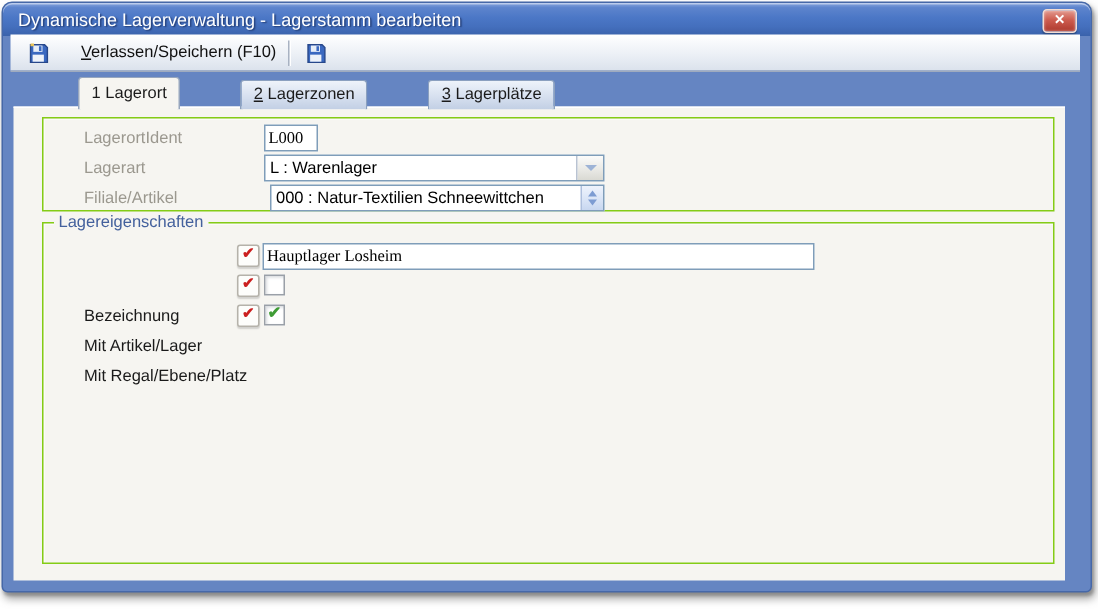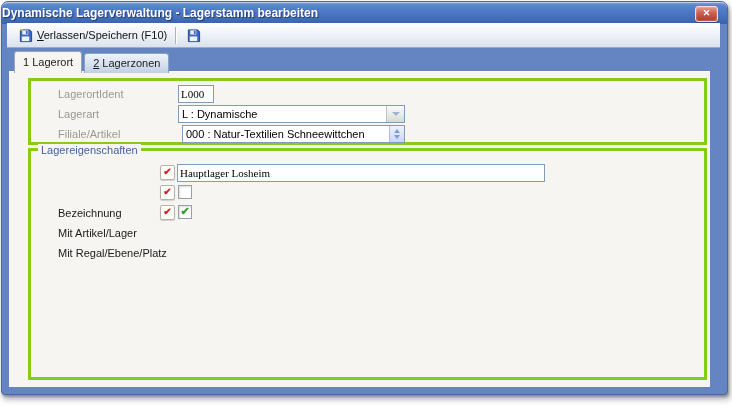--- a/index.html
+++ b/index.html
@@ -16,65 +16,66 @@
     box-shadow:2px 4px 6px rgba(95,95,95,.55), 1px 2px 2px rgba(60,60,60,.35);
   }
   
   .titlebar{
     position:absolute;top:0;left:0;right:0;height:22px;
     border-radius:6px 6px 0 0;
     background:linear-gradient(180deg,#8aa7de 0%,#5d84cd 14%,#4b77c6 45%,#446fbd 72%,#3a62ab 100%);
     box-shadow:inset 0 1px 0 rgba(255,255,255,.45);
   }
   .title{
-    color:#ffffff;font-size:12px;font-weight:bold;line-height:22px;
-    text-shadow:1px 1px 1px rgba(20,40,90,.75);
+    color:#ffffff;font-size:12px;font-weight:normal;line-height:22px;
+    padding-left:10px;text-shadow:1px 1px 1px rgba(20,40,90,.75);
     white-space:nowrap;
   }
   .close-btn{
     position:absolute;top:4px;right:9px;width:21px;height:14px;
     border:1px solid #f3ddd4;border-radius:3px;cursor:default;
     background:linear-gradient(180deg,#e39a8e 0%,#cd5c4f 45%,#ad392d 100%);
     color:#fff;font-size:9px;line-height:13px;text-align:center;font-weight:bold;
     box-shadow:inset 0 0 2px rgba(255,255,255,.55), 0 1px 1px rgba(0,0,0,.25);
   }
   
   .toolbar{
     position:absolute;top:21px;left:5px;width:713px;height:25px;
     background:linear-gradient(180deg,#ffffff 0%,#ecf0f6 55%,#dbe2ec 100%);
     border-bottom:1px solid #9fabbe;
     display:flex;align-items:center;padding-left:6px;box-sizing:border-box;
   }
   .tool-btn{
-    display:flex;align-items:center;gap:4px;padding:2px 5px;border-radius:2px;
+    display:flex;align-items:center;gap:21px;padding:2px 5px;border-radius:2px;
     font-size:11px;color:#111;white-space:nowrap;
   }
   .tool-sep{width:1px;height:17px;background:#a8b2c2;margin:0 5px 0 3px;box-shadow:1px 0 0 #fff;}
   .accel{text-decoration:underline;}
   .floppy{width:15px;height:15px;display:block;}
   
   .tabs{position:absolute;top:49px;left:12px;display:flex;align-items:flex-end;gap:2px;z-index:3;}
   .tab{
     height:19px;padding:0 8px;font-size:11px;color:#1b1b1b;line-height:19px;
     background:linear-gradient(180deg,#eef3fa 0%,#d4deee 60%,#c2cfe4 100%);
     border:1px solid #8ba0bf;border-bottom:none;border-radius:3px 3px 0 0;
     white-space:nowrap;
+    margin-left:38px;
   }
   .tab.active{
     height:21px;line-height:21px;background:#f6f5f1;border-color:#97a6be;
     position:relative;z-index:4;
   }
   .tab .num-u{text-decoration:underline;}
   
   .panel{
     position:absolute;top:69px;left:7px;width:701px;height:316px;
     background:#f6f5f1;border-top:1px solid #ffffff;box-sizing:border-box;z-index:2;
   }
   .groupbox{
-    position:absolute;border:3px solid #84cc16;background:#f6f5f1;
+    position:absolute;border:1px solid #84cc16;background:#f6f5f1;
     box-shadow:inset 1px 1px 0 rgba(255,255,255,.6);
   }
   .gb1{left:19px;top:6px;width:673px;height:61px;}
   .gb2{left:19px;top:76px;width:673px;height:226px;}
   .gb-title{
     position:absolute;top:-7px;left:7px;background:#f6f5f1;padding:0 3px;
     font-size:11px;color:#44619d;line-height:13px;white-space:nowrap;
   }
   .lbl{position:absolute;font-size:11px;white-space:nowrap;}
   .lbl.dim{color:#9b988f;}
@@ -150,31 +151,34 @@
     </div>
   </div>
 
   <div class="tabs">
     <div class="tab active">
       <span>1</span>&nbsp;<span>Lagerort</span>
     </div>
     <div class="tab">
       <span class="num-u">2</span>&nbsp;<span>Lagerzonen</span>
     </div>
+    <div class="tab">
+      <span class="num-u">3</span>&nbsp;<span>Lagerplätze</span>
+    </div>
   </div>
 
   <div class="panel">
 
     <div class="groupbox gb1">
       <div class="lbl dim" style="left:27px;top:7px;">LagerortIdent</div>
       <input class="txt" style="left: 147px; top: 4px; width: 30px;" value="L000">
 
       <div class="lbl dim" style="left:27px;top:27px;">Lagerart</div>
       <div class="combo" style="left:147px;top:24px;width:227px;height:18px;">
-        <span class="val">L : Dynamische</span>
+        <span class="val">L : Warenlager</span>
         <span class="dd-btn">
             <span class="dd-arrow"></span>
           </span>
       </div>
 
       <div class="lbl dim" style="left:27px;top:47px;">Filiale/Artikel</div>
       <div class="combo" style="left:151px;top:44px;width:223px;height:18px;">
         <span class="val">000 : Natur-Textilien Schneewittchen</span>
         <span class="spin-btn">
             <span class="tri-up"></span>

